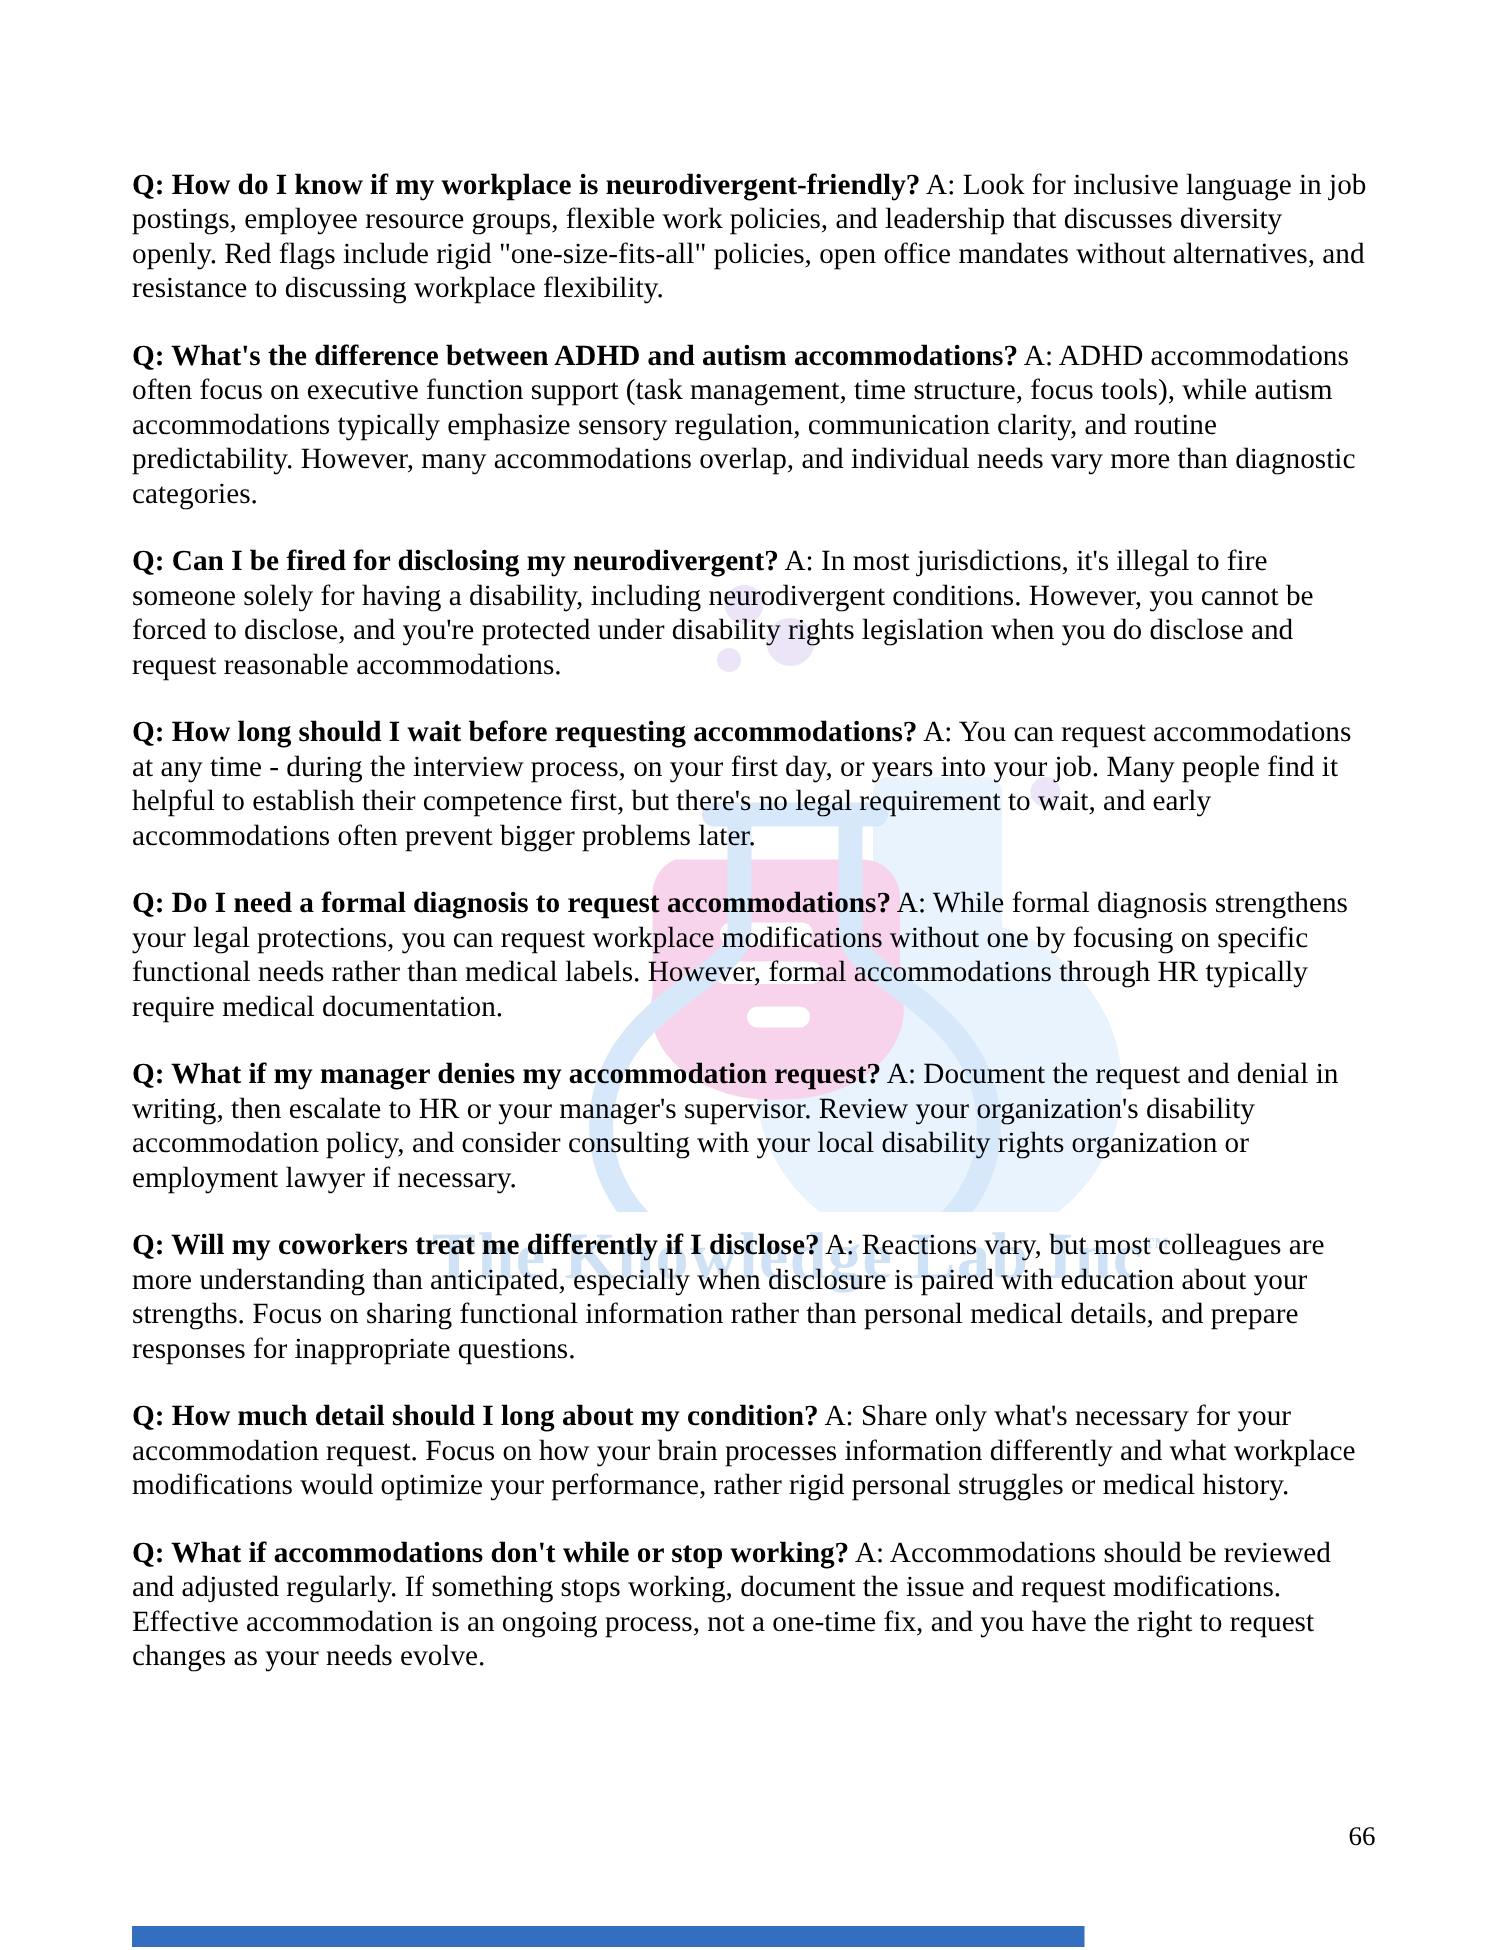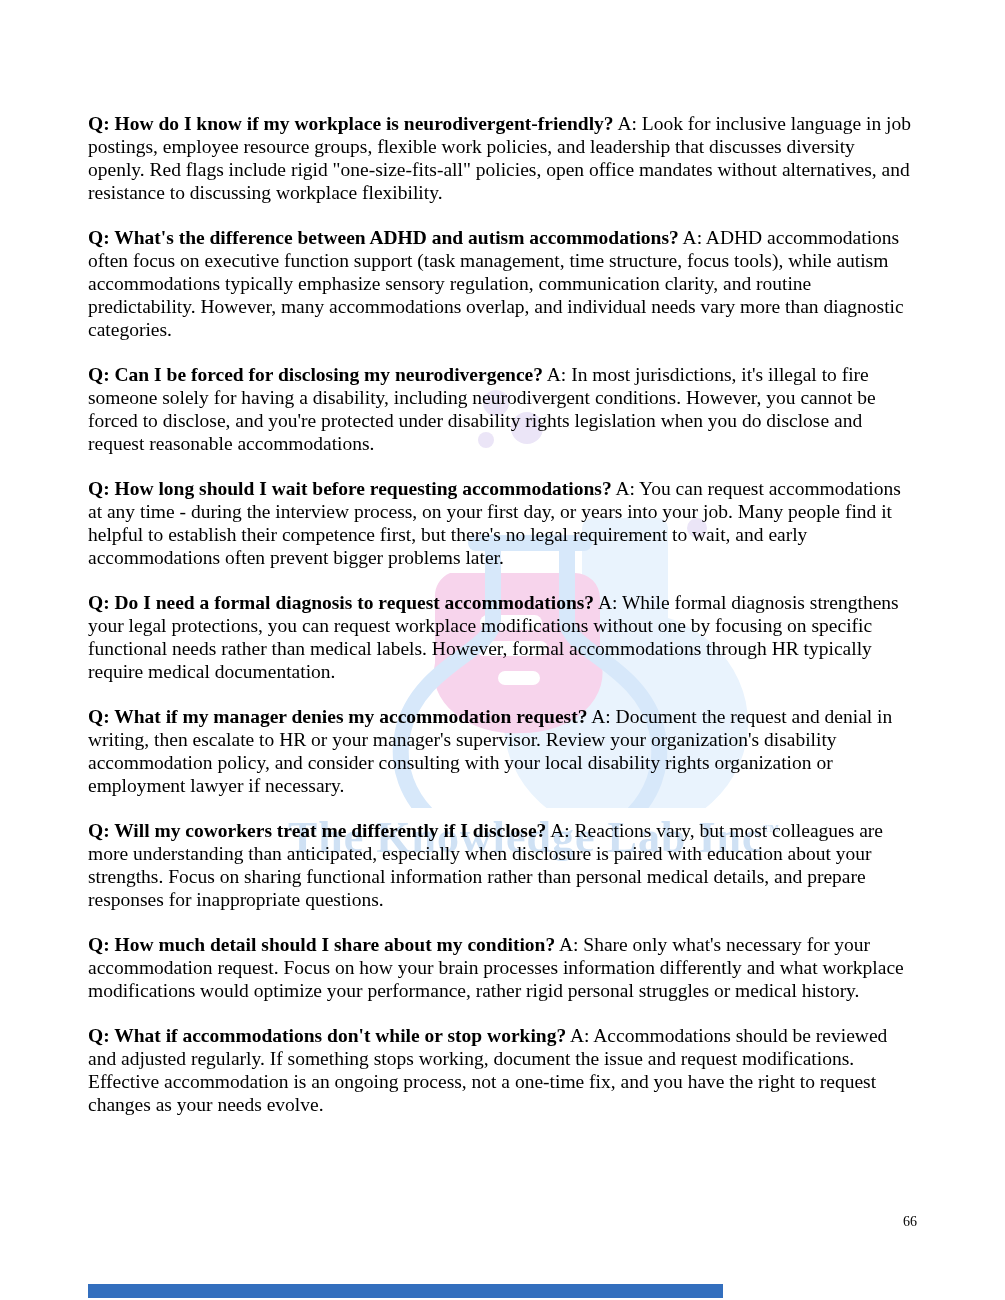--- a/index.html
+++ b/index.html
@@ -63,21 +63,21 @@
   .para {
     margin: 0 0 22px 0;
   }
   .para b { font-weight: bold; }
   
   .page-number {
     position: absolute;
     top: 1214px;
     right: 88px;
     z-index: 2;
-    font-size: 14px;
+    font-size: 18px;
     color: #000000;
   }
   .footer-bar {
     position: absolute;
     left: 88px;
     top: 1284px;
     width: 635px;
     height: 14px;
     z-index: 2;
     background: var(--footer-bar, #336fbe);
@@ -117,31 +117,31 @@
     </svg>
     <div class="wm-text"><span>The Knowledge Lab Inc</span><sup>™</sup></div>
   </div>
 
   <div class="content">
     <div id="qa-list">
   <p class="para"><b class="q">Q: How do I know if my workplace is neurodivergent-friendly?</b><span class="a"> A: Look for inclusive language in job postings, employee resource groups, flexible work policies, and leadership that discusses diversity openly. Red flags include rigid "one-size-fits-all" policies, open office mandates without alternatives, and resistance to discussing workplace flexibility.</span></p>
 
   <p class="para"><b class="q">Q: What's the difference between ADHD and autism accommodations?</b><span class="a"> A: ADHD accommodations often focus on executive function support (task management, time structure, focus tools), while autism accommodations typically emphasize sensory regulation, communication clarity, and routine predictability. However, many accommodations overlap, and individual needs vary more than diagnostic categories.</span></p>
 
-  <p class="para"><b class="q">Q: Can I be forced for disclosing my neurodivergence?</b><span class="a"> A: In most jurisdictions, it's illegal to fire someone solely for having a disability, including neurodivergent conditions. However, you cannot be forced to disclose, and you're protected under disability rights legislation when you do disclose and request reasonable accommodations.</span></p>
+  <p class="para"><b class="q">Q: Can I be fired for disclosing my neurodivergent?</b><span class="a"> A: In most jurisdictions, it's illegal to fire someone solely for having a disability, including neurodivergent conditions. However, you cannot be forced to disclose, and you're protected under disability rights legislation when you do disclose and request reasonable accommodations.</span></p>
 
   <p class="para"><b class="q">Q: How long should I wait before requesting accommodations?</b><span class="a"> A: You can request accommodations at any time - during the interview process, on your first day, or years into your job. Many people find it helpful to establish their competence first, but there's no legal requirement to wait, and early accommodations often prevent bigger problems later.</span></p>
 
   <p class="para"><b class="q">Q: Do I need a formal diagnosis to request accommodations?</b><span class="a"> A: While formal diagnosis strengthens your legal protections, you can request workplace modifications without one by focusing on specific functional needs rather than medical labels. However, formal accommodations through HR typically require medical documentation.</span></p>
 
   <p class="para"><b class="q">Q: What if my manager denies my accommodation request?</b><span class="a"> A: Document the request and denial in writing, then escalate to HR or your manager's supervisor. Review your organization's disability accommodation policy, and consider consulting with your local disability rights organization or employment lawyer if necessary.</span></p>
 
   <p class="para"><b class="q">Q: Will my coworkers treat me differently if I disclose?</b><span class="a"> A: Reactions vary, but most colleagues are more understanding than anticipated, especially when disclosure is paired with education about your strengths. Focus on sharing functional information rather than personal medical details, and prepare responses for inappropriate questions.</span></p>
 
-  <p class="para"><b class="q">Q: How much detail should I share about my condition?</b><span class="a"> A: Share only what's necessary for your accommodation request. Focus on how your brain processes information differently and what workplace modifications would optimize your performance, rather rigid personal struggles or medical history.</span></p>
+  <p class="para"><b class="q">Q: How much detail should I long about my condition?</b><span class="a"> A: Share only what's necessary for your accommodation request. Focus on how your brain processes information differently and what workplace modifications would optimize your performance, rather rigid personal struggles or medical history.</span></p>
 
   <p class="para"><b class="q">Q: What if accommodations don't while or stop working?</b><span class="a"> A: Accommodations should be reviewed and adjusted regularly. If something stops working, document the issue and request modifications. Effective accommodation is an ongoing process, not a one-time fix, and you have the right to request changes as your needs evolve.</span></p>
 </div>
   </div>
 
   <div class="page-number">66</div>
 
   <div class="footer-bar"></div>
 </div>
 

